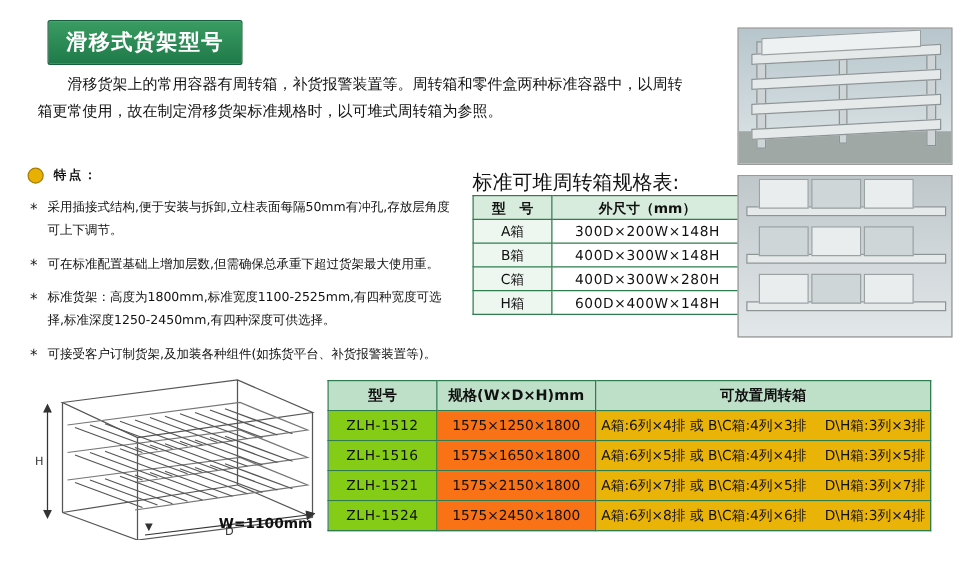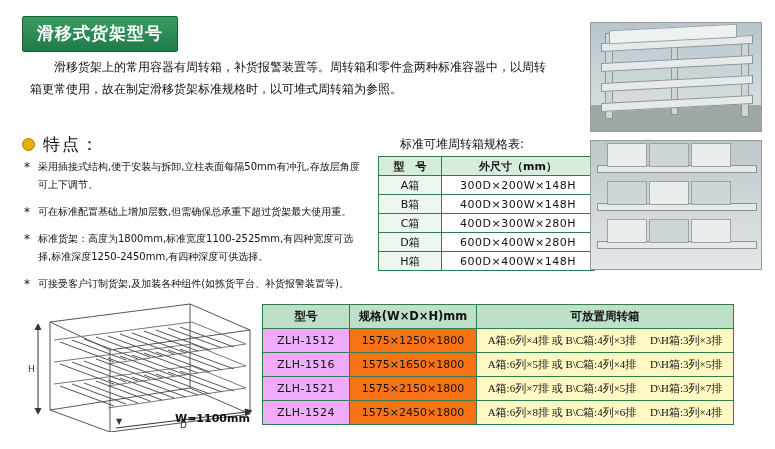--- a/index.html
+++ b/index.html
@@ -7,21 +7,21 @@
     width:775px;height:449px;
     background:#ffffff;
     font-family:"DejaVu Sans","Liberation Sans",sans-serif;
     font-size:11px;color:#111;
     position:relative;overflow:hidden;
   }
   .page{position:relative;width:775px;height:449px;}
 
   
   .title-wrap{
-    position:absolute;left:22px;top:16px;
+    position:absolute;left:38px;top:16px;
     background:#2e8b57;
     background:linear-gradient(#3a9c62,#1f7a49);
     padding:5px 14px 6px 14px;
     border:1px solid #15603a;
     border-radius:2px;
   }
   .title-wrap .title{
     color:#ffffff;font-size:17px;font-weight:bold;letter-spacing:1px;
     font-family:"DejaVu Sans","Liberation Sans",sans-serif;
   }
@@ -34,30 +34,30 @@
   }
 
   
   .feat-head{
     position:absolute;left:22px;top:133px;display:flex;align-items:center;gap:8px;
   }
   .bullet-dot{
     width:11px;height:11px;border-radius:50%;
     background:#e8b000;border:1px solid #a87c00;display:inline-block;
   }
-  .feat-head .feat-title{font-size:17px;font-weight:normal;letter-spacing:2px;}
+  .feat-head .feat-title{font-size:10px;font-weight:bold;letter-spacing:2px;}
 
   .feat-list{position:absolute;left:24px;top:158px;width:340px;}
   .feat-item{display:flex;margin-bottom:9px;}
   .feat-star{width:14px;flex:0 0 14px;font-size:12px;line-height:18px;}
   .feat-text{font-size:10px;line-height:18px;}
 
   
   .spec-caption{
-    position:absolute;left:400px;top:136px;font-size:12px;
+    position:absolute;left:378px;top:136px;font-size:16px;
   }
   .spec-table{
     position:absolute;left:378px;top:156px;
     border-collapse:collapse;
     font-size:11px;
   }
   .spec-table th,.spec-table td{
     border:1px solid #2f7d4f;
     padding:1px 6px;
     text-align:center;
@@ -93,23 +93,23 @@
     position:absolute;left:262px;top:304px;
     border-collapse:collapse;font-size:11px;border-radius:17px;
   }
   .model-table th,.model-table td{
     border:1px solid #2f7d4f;
     padding:4px 4px;
     text-align:center;
     white-space:nowrap;
   }
   .model-table th{background:#bfe0c8;font-weight:bold;font-size:11.5px;}
-  .model-table td.c0{background:#f0abfc;width:78px;letter-spacing:0.5px;}
+  .model-table td.c0{background:#84cc16;width:78px;letter-spacing:0.5px;}
   .model-table td.c1{background:#f97316;width:118px;}
-  .model-table td.c2{background:#fef9c3;width:248px;text-align:center;font-family:Liberation Serif, serif;}
+  .model-table td.c2{background:#eab308;width:248px;text-align:center;}
   .model-table th.h2{width:248px;}
 </style>
 </head>
 <body>
 
 <div class="page">
 
   <div class="title-wrap">
     <span class="title">滑移式货架型号</span>
   </div>
@@ -156,24 +156,20 @@
       </tr>
       <tr>
         <td class="model">B箱</td>
         <td class="dim">400D×300W×148H</td>
       </tr>
       <tr>
         <td class="model">C箱</td>
         <td class="dim">400D×300W×280H</td>
       </tr>
       <tr>
-        <td class="model">D箱</td>
-        <td class="dim">600D×400W×280H</td>
-      </tr>
-      <tr>
         <td class="model">H箱</td>
         <td class="dim">600D×400W×148H</td>
       </tr>
     </tbody>
   </table>
 
   <div class="photo photo1">
     <div class="ph1-sky"></div>
     <div class="ph1-floor"></div>
     <div class="rack-post" style="left:14px;top:10px;width:6px;height:84px;"></div>

